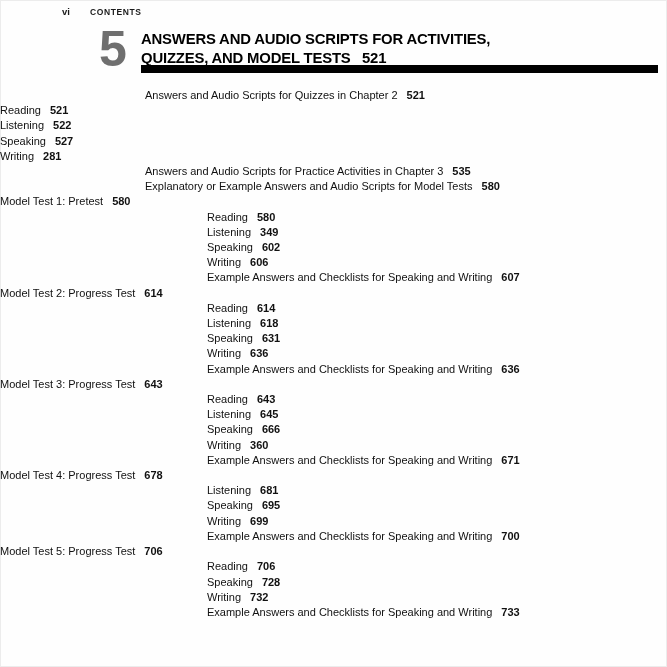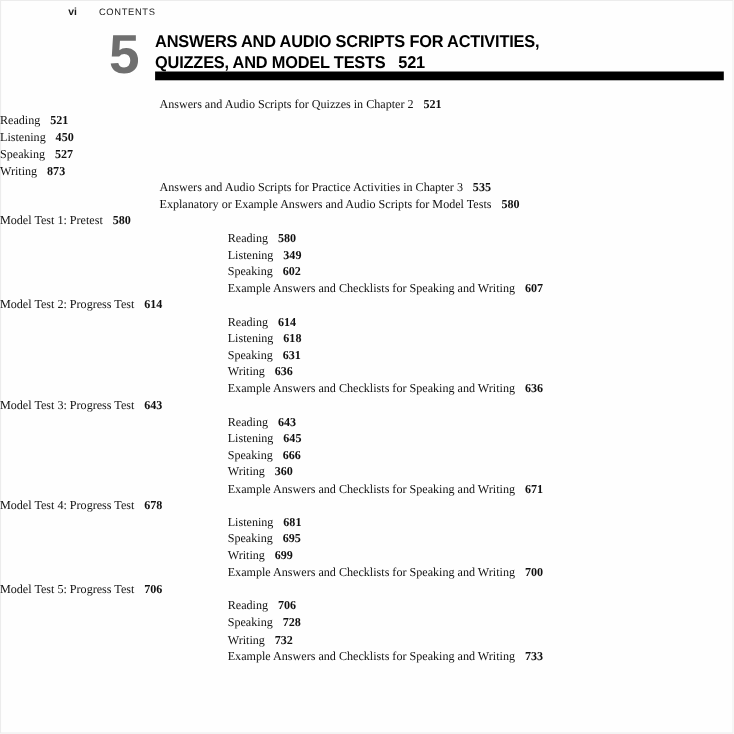--- a/index.html
+++ b/index.html
@@ -27,20 +27,21 @@
     align-items: baseline;
   }
   .folio {
     font-weight: bold;
     font-size: 9.5px;
   }
   .running-head {
     margin-left: 20px;
     font-size: 8.5px;
     letter-spacing: 0.6px;
+    font-weight: bold;
   }
 
   
   .chapter-number {
     position: absolute;
     left: 99px;
     top: 27px;
     font-size: 50px;
     line-height: 44px;
     font-weight: 800;
@@ -71,21 +72,20 @@
     height: 8px;
     background: #000;
   }
 
   
   .toc {
     position: absolute;
     left: 0;
     top: 88px;
     width: 667px;
-    font-family: Liberation Serif, serif;
   }
   .toc-row {
     font-size: 11px;
     line-height: 15.2px;
     white-space: nowrap;
     color: #111;
   }
   .toc-row.level-0 { padding-left: 145px; }
   .toc-row.level-1 { }
   .toc-row.level-2 { padding-left: 207px; }
@@ -111,29 +111,30 @@
     <div>
       <span>QUIZZES, AND MODEL TESTS</span><span class="chapter-page">521</span>
     </div>
   </div>
 
   <div class="title-bar"></div>
 
   <div class="toc" id="toc">
       <div class="toc-row level-0"><span class="entry-text">Answers and Audio Scripts for Quizzes in Chapter 2</span><span class="entry-page">521</span></div>
       <div class="toc-row level-1"><span class="entry-text">Reading</span><span class="entry-page">521</span></div>
-      <div class="toc-row level-1"><span class="entry-text">Listening</span><span class="entry-page">450</span></div>
+      <div class="toc-row level-1"><span class="entry-text">Listening</span><span class="entry-page">522</span></div>
       <div class="toc-row level-1"><span class="entry-text">Speaking</span><span class="entry-page">527</span></div>
-      <div class="toc-row level-1"><span class="entry-text">Writing</span><span class="entry-page">873</span></div>
+      <div class="toc-row level-1"><span class="entry-text">Writing</span><span class="entry-page">281</span></div>
       <div class="toc-row level-0"><span class="entry-text">Answers and Audio Scripts for Practice Activities in Chapter 3</span><span class="entry-page">535</span></div>
       <div class="toc-row level-0"><span class="entry-text">Explanatory or Example Answers and Audio Scripts for Model Tests</span><span class="entry-page">580</span></div>
       <div class="toc-row level-1"><span class="entry-text">Model Test 1: Pretest</span><span class="entry-page">580</span></div>
       <div class="toc-row level-2"><span class="entry-text">Reading</span><span class="entry-page">580</span></div>
       <div class="toc-row level-2"><span class="entry-text">Listening</span><span class="entry-page">349</span></div>
       <div class="toc-row level-2"><span class="entry-text">Speaking</span><span class="entry-page">602</span></div>
+      <div class="toc-row level-2"><span class="entry-text">Writing</span><span class="entry-page">606</span></div>
       <div class="toc-row level-2"><span class="entry-text">Example Answers and Checklists for Speaking and Writing</span><span class="entry-page">607</span></div>
       <div class="toc-row level-1"><span class="entry-text">Model Test 2: Progress Test</span><span class="entry-page">614</span></div>
       <div class="toc-row level-2"><span class="entry-text">Reading</span><span class="entry-page">614</span></div>
       <div class="toc-row level-2"><span class="entry-text">Listening</span><span class="entry-page">618</span></div>
       <div class="toc-row level-2"><span class="entry-text">Speaking</span><span class="entry-page">631</span></div>
       <div class="toc-row level-2"><span class="entry-text">Writing</span><span class="entry-page">636</span></div>
       <div class="toc-row level-2"><span class="entry-text">Example Answers and Checklists for Speaking and Writing</span><span class="entry-page">636</span></div>
       <div class="toc-row level-1"><span class="entry-text">Model Test 3: Progress Test</span><span class="entry-page">643</span></div>
       <div class="toc-row level-2"><span class="entry-text">Reading</span><span class="entry-page">643</span></div>
       <div class="toc-row level-2"><span class="entry-text">Listening</span><span class="entry-page">645</span></div>

